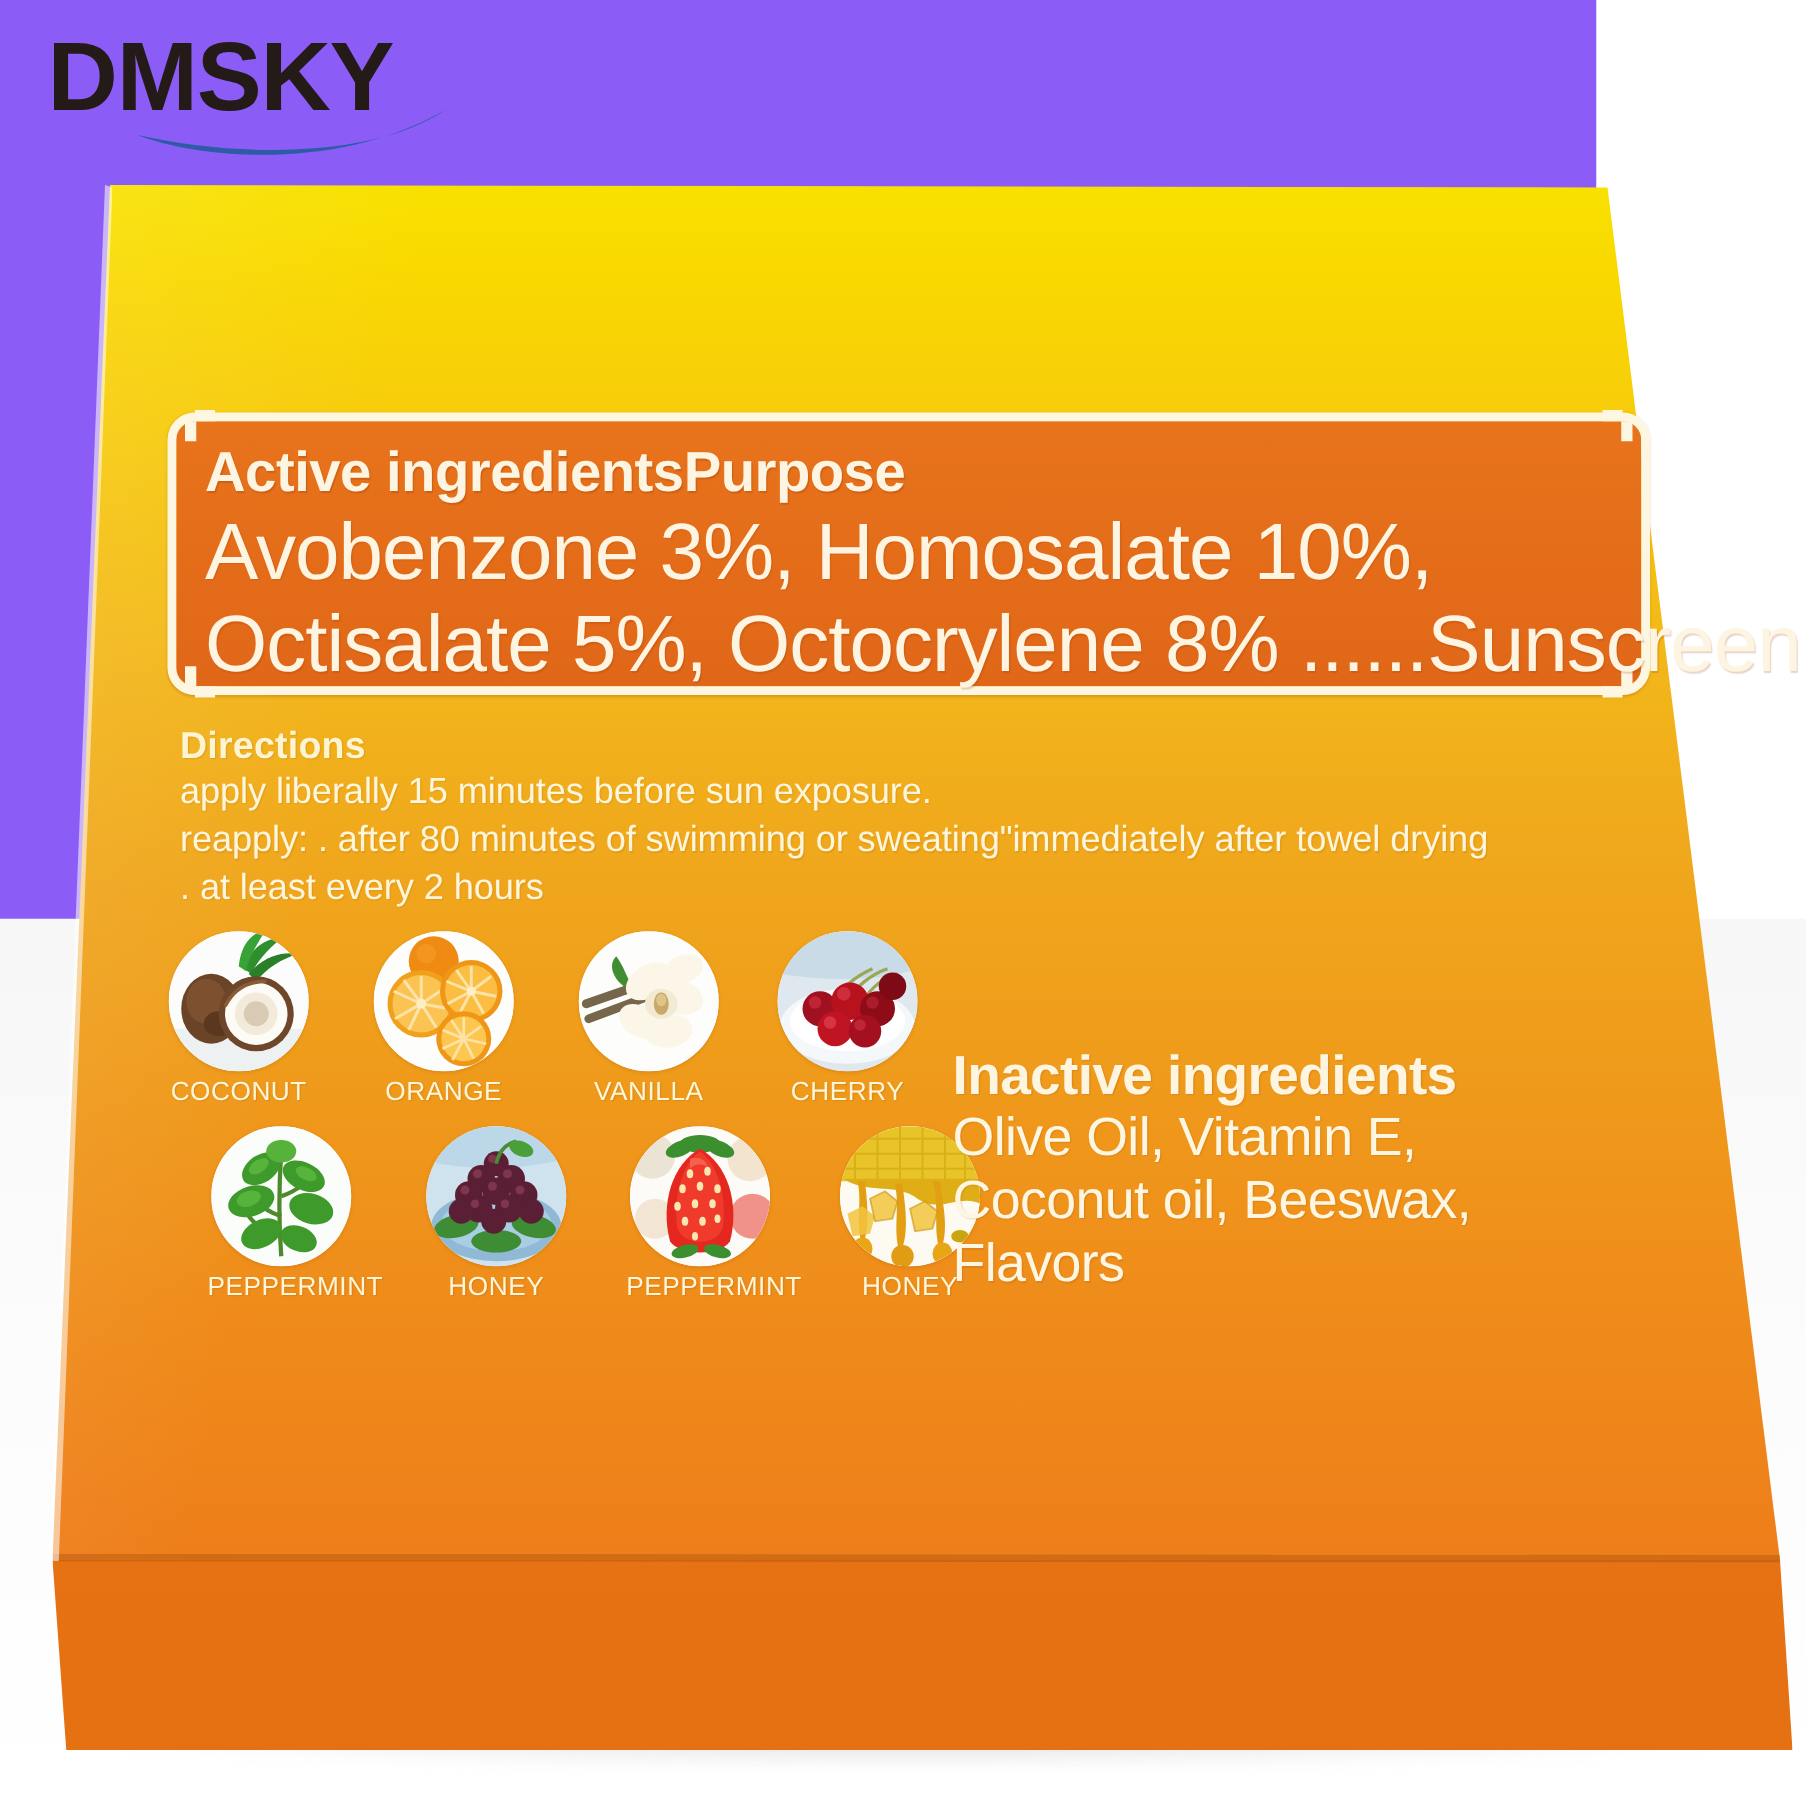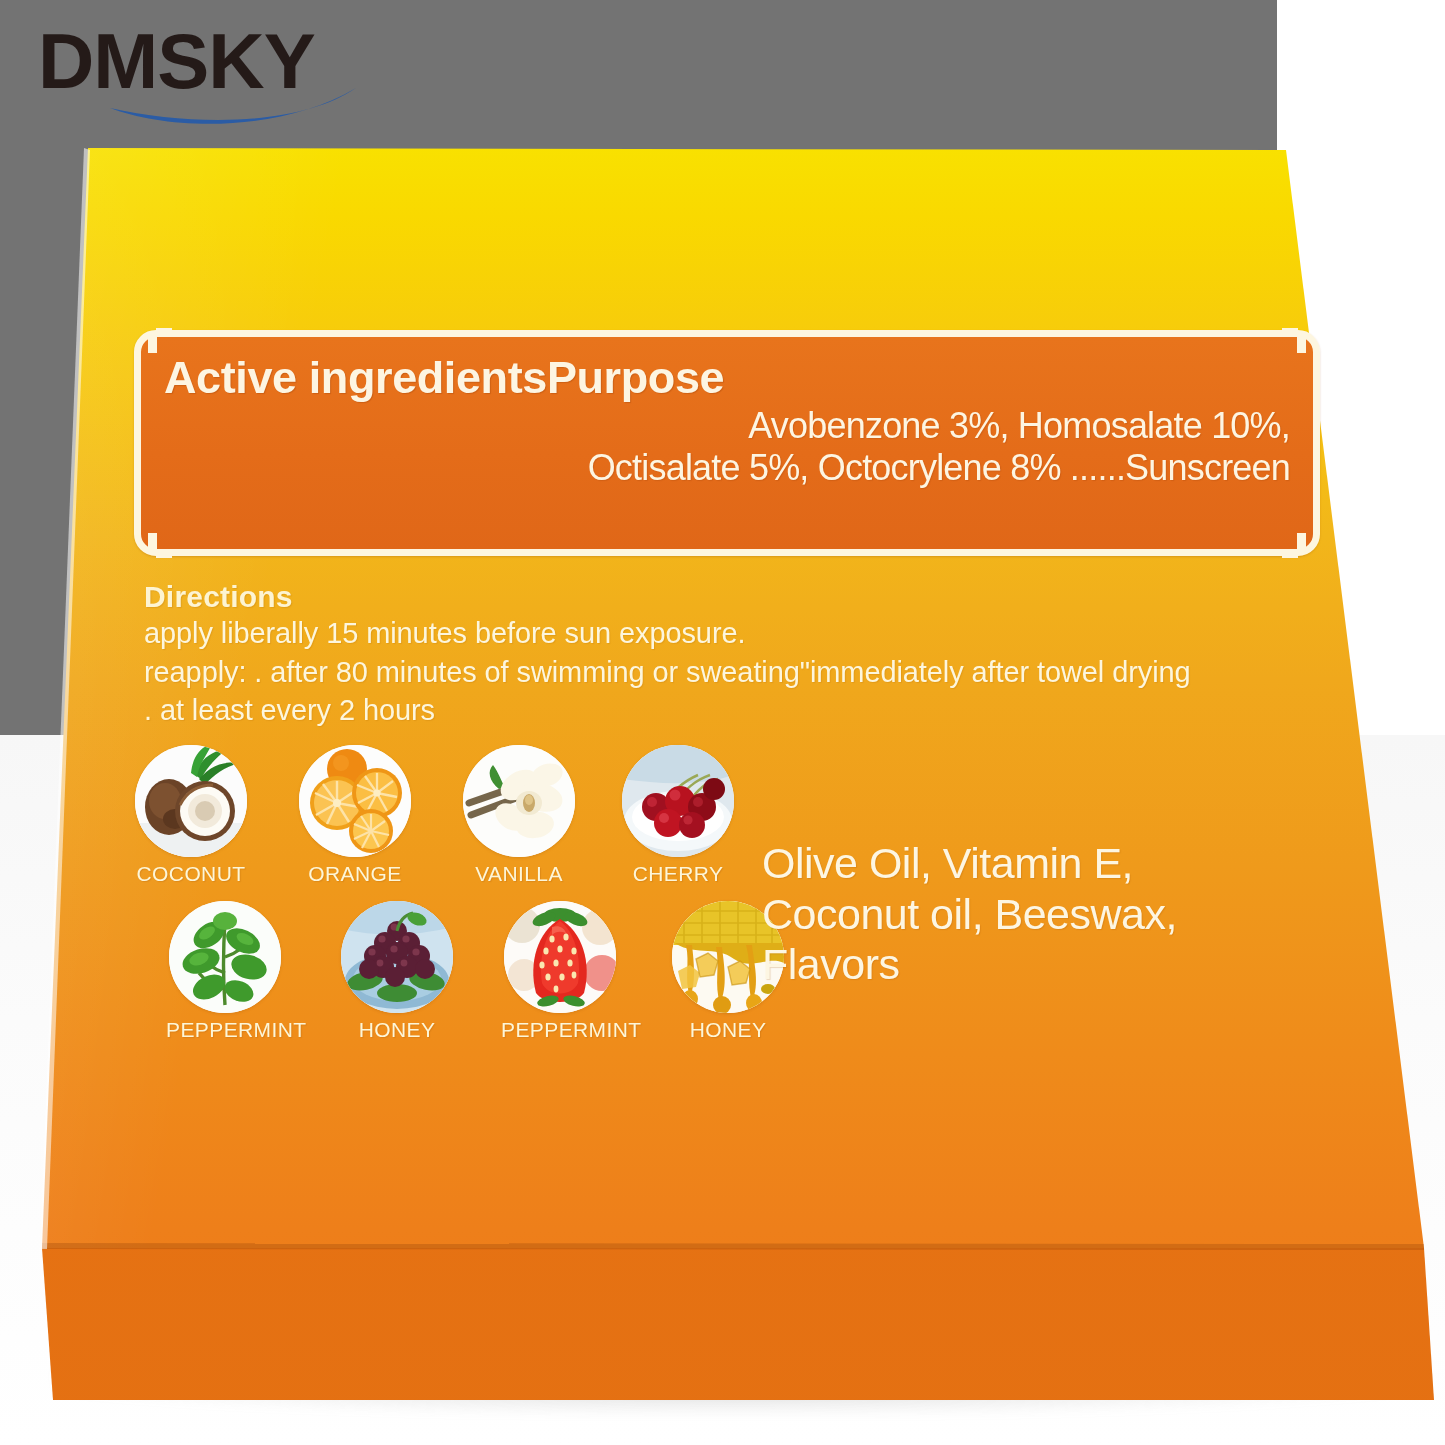--- a/index.html
+++ b/index.html
@@ -7,21 +7,21 @@
     width: 1445px; height: 1445px;
     background: #ffffff;
     font-family: "Liberation Sans", sans-serif;
     overflow: hidden;
   }
 
   #stage {
     position: relative;
     width: 1277px;
     height: 1445px;
-    background: #737373;
+    background: #8b5cf6;
   }
 
   
   .horizon {
     position: absolute;
     left: 0; top: 735px;
     width: 1445px; height: 710px;
     background: linear-gradient(180deg,#f7f7f7 0%, #fbfbfb 40%, #ffffff 100%);
   }
 
@@ -152,28 +152,27 @@
   }
   .banner-head-row .purpose-label {
     font-size: 45px;
     font-weight: bold;
     color: #fdf5e2;
     letter-spacing: -0.4px;
     padding-right: 16px;
     text-shadow: 1px 1px 1px rgba(150,60,8,0.30);
   }
   .banner-line {
-    font-size: 36px;
+    font-size: 64px;
     color: #fdf5e2;
     line-height: 1.12;
     letter-spacing: -0.8px;
     margin-top: 2px;
     text-shadow: 1px 1px 1px rgba(150,60,8,0.22);
     white-space: nowrap;
-    text-align: right;
   }
 
   
   .directions {
     position: absolute;
     left: 144px; top: 580px;
     width: 1200px;
   }
   .directions-title {
     font-size: 30px;
@@ -574,18 +573,19 @@
             </g>
             <ellipse cx="96" cy="88" rx="7" ry="5" fill="#caa50f"></ellipse>
           </svg>
         </div>
         <div class="cap">HONEY</div>
       </div>
     </div>
   </div>
 
   <div class="inactive">
+    <div class="inactive-title">Inactive ingredients</div>
     <div class="inactive-line">Olive Oil, Vitamin E,</div>
     <div class="inactive-line">Coconut oil, Beeswax,</div>
     <div class="inactive-line">Flavors</div>
   </div>
 
 </div>
 
 </body></html>

